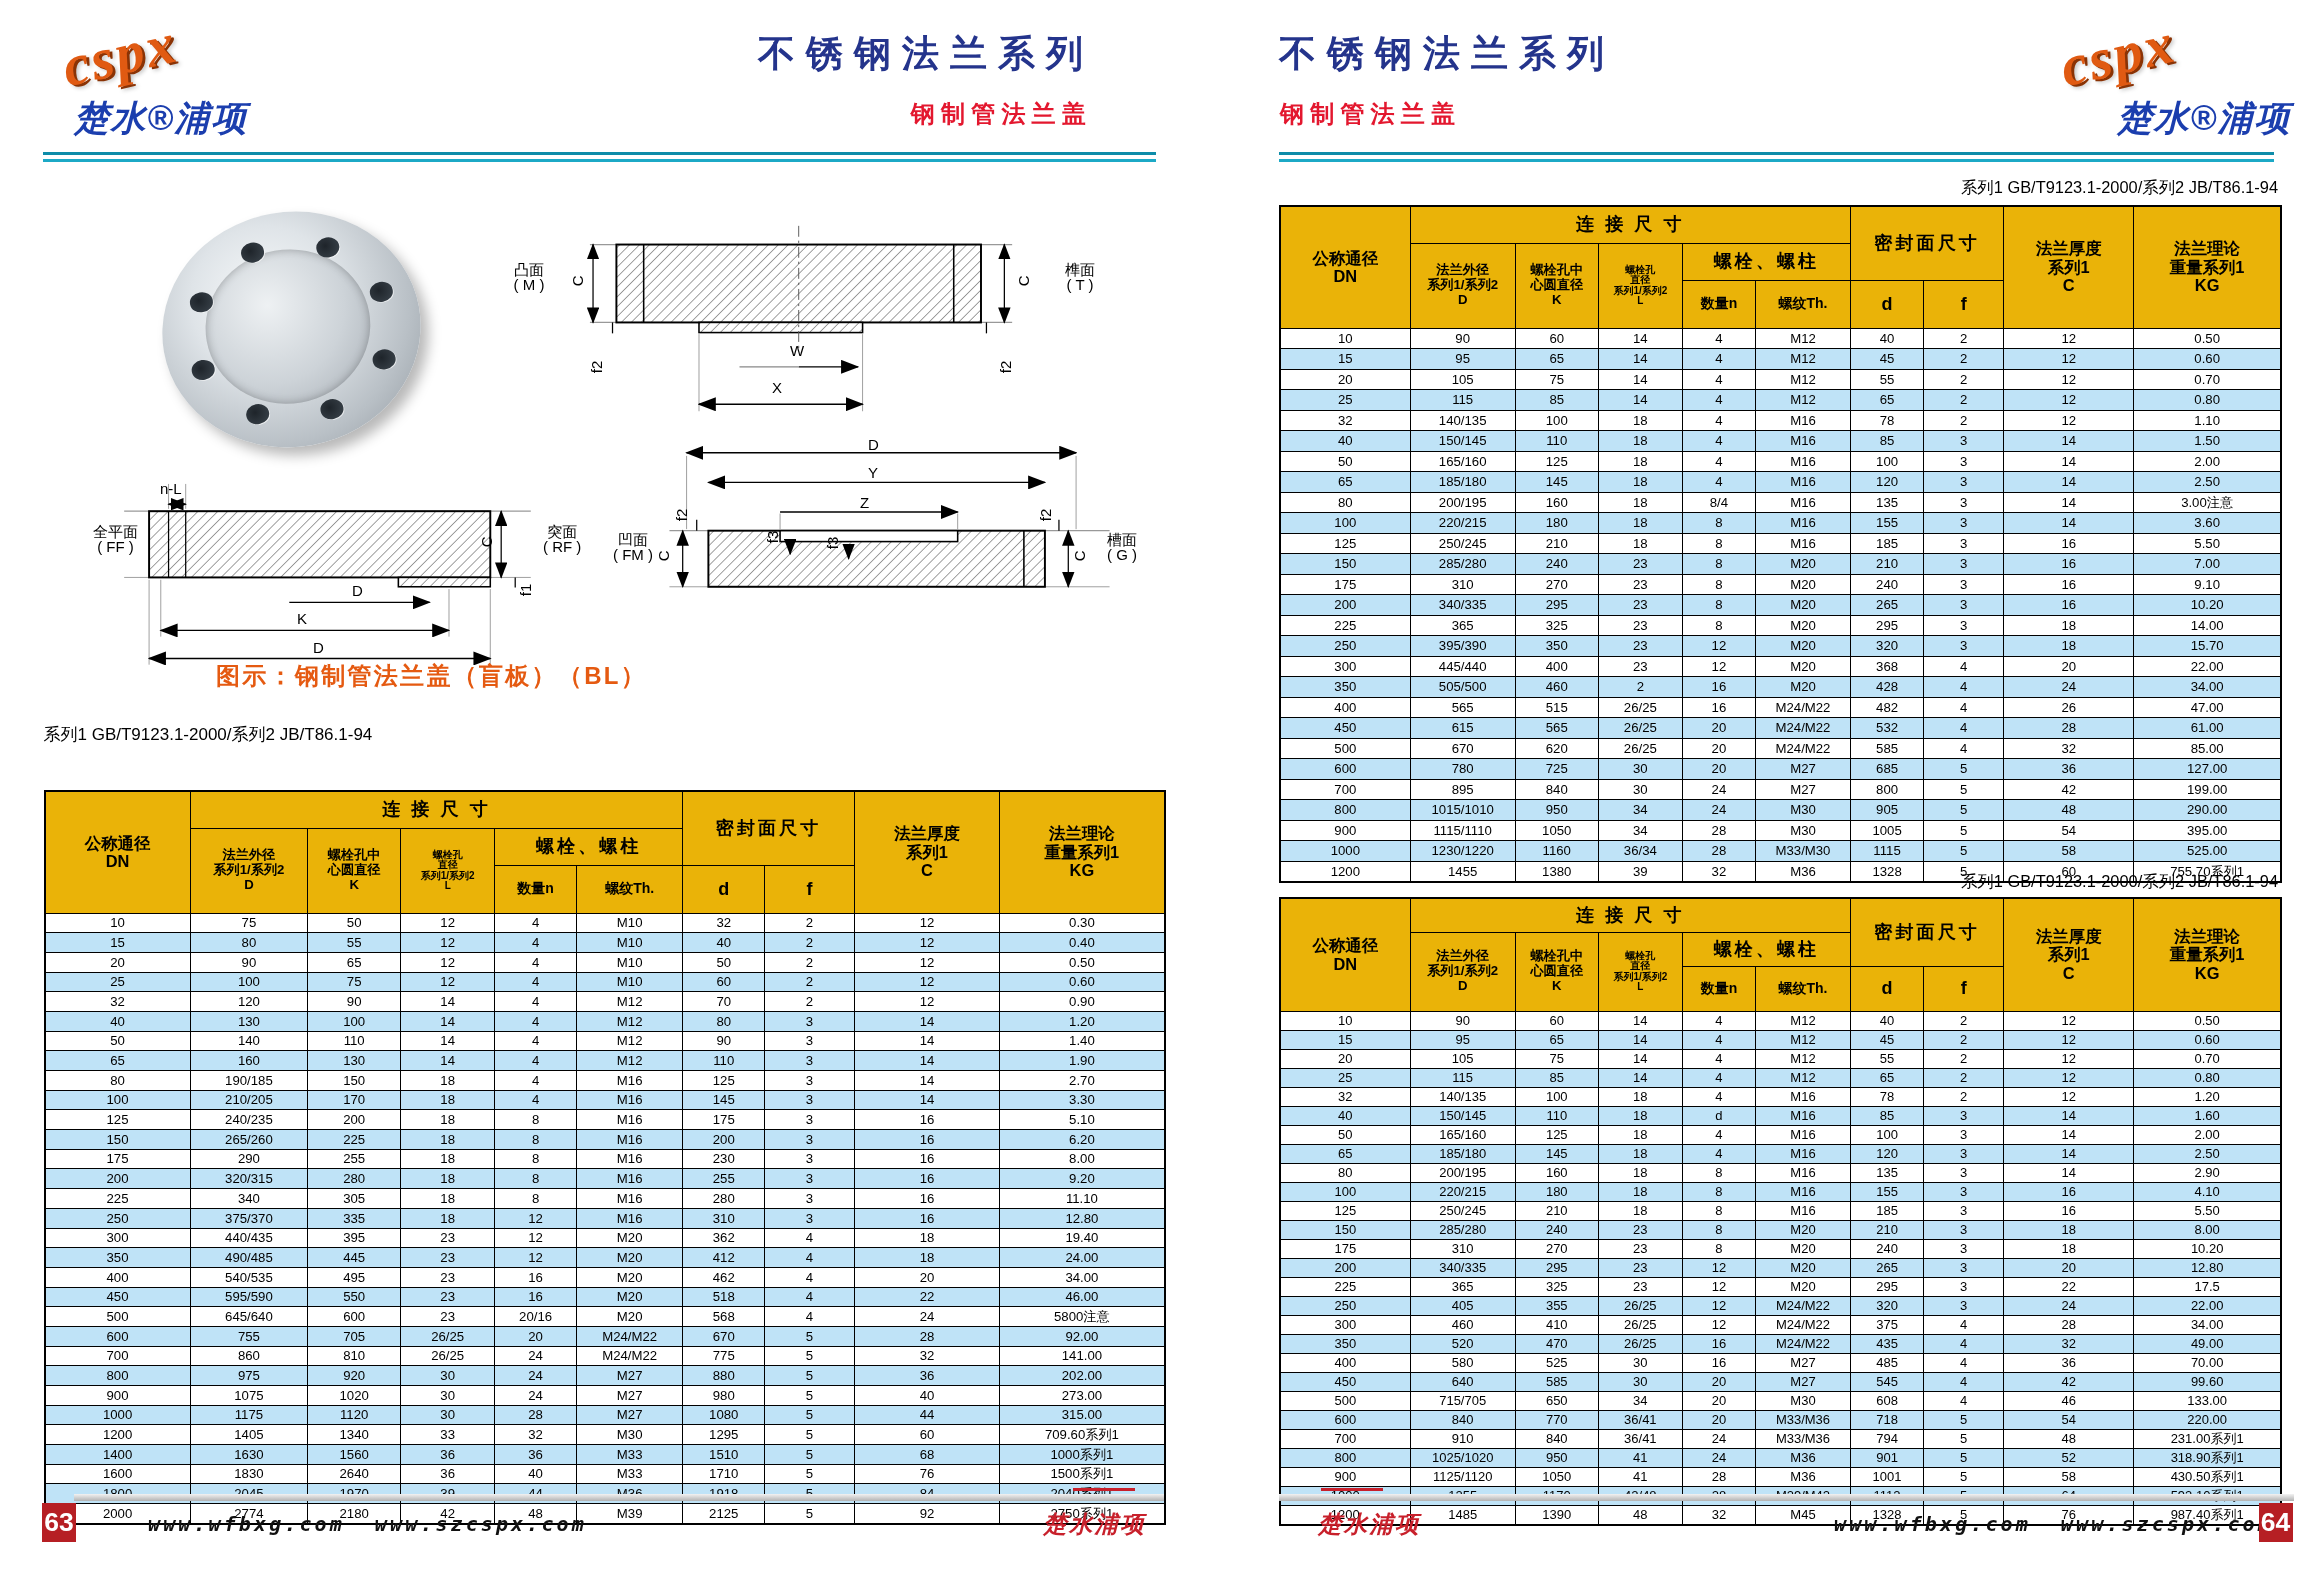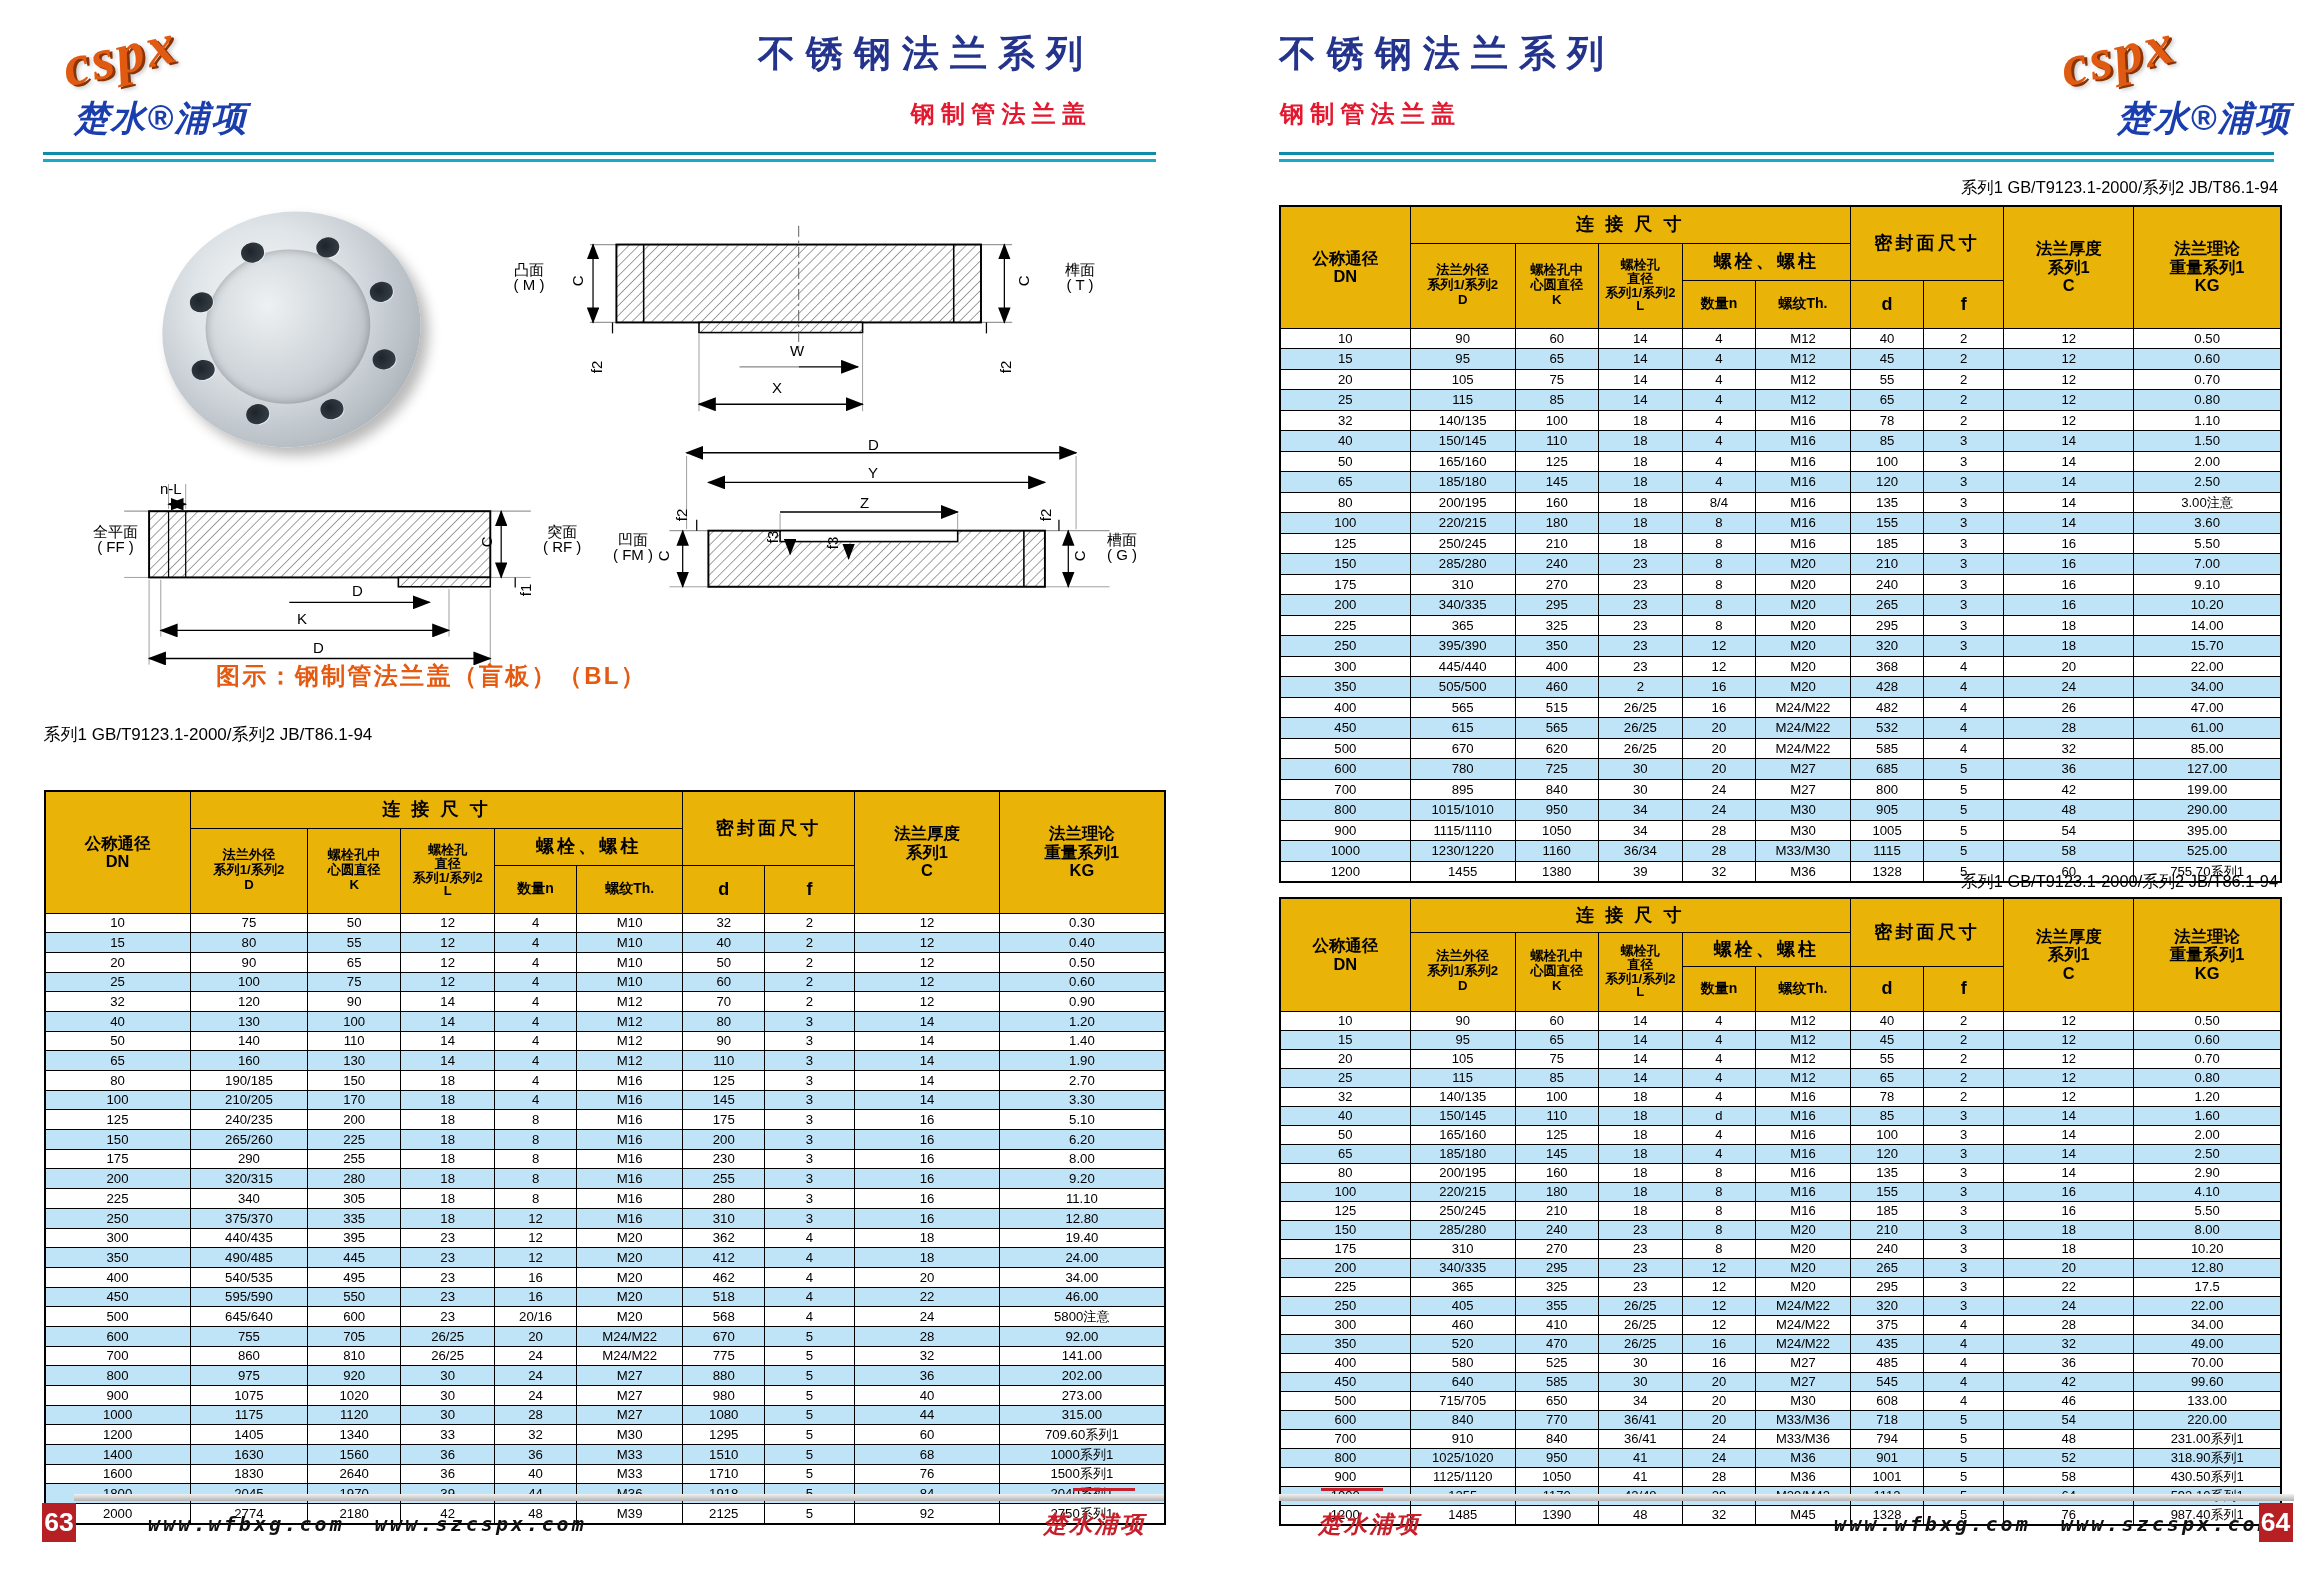--- a/index.html
+++ b/index.html
@@ -65,21 +65,21 @@
   
   #tblLeft{left:12.5px;top:770px;width:1122px;}
   #tblR1{left:33px;top:185px;width:1003px;}
   #tblR2{left:33px;top:877px;width:1003px;}
   .tbl{width:100%;border-collapse:collapse;table-layout:fixed;border:2.3px solid #000;background:#fff;}
   .tbl th,.tbl td{border:1.6px solid #000;text-align:center;vertical-align:middle;padding:0;overflow:hidden;}
   .tbl th{background:#eab308;font-weight:bold;white-space:pre-line;line-height:1.12;font-size:15.6px;}
   .tbl th.g{font-size:18px;letter-spacing:3.1px;}
   .tbl th.g2{font-size:16.4px;}
   .tbl th.m{font-size:13.2px;font-weight:bold;}
-  .tbl th.s{font-size:13px;line-height:1.05;}
+  .tbl th.s{font-size:10px;line-height:1.05;}
   .tbl th.m2{font-size:14px;}
   .tbl th.df{font-size:18px;}
   .tbl td{font-size:13.2px;line-height:1;}
   .tbl tr.alt td{background:#BFE3F7;}
   .t-left thead tr:nth-child(1) th{height:36px;} .t-left thead tr:nth-child(2) th{height:36px;}
   .t-left thead tr:nth-child(3) th{height:47px;} .t-left td{height:18.7px;}
   .t-r1 thead tr:nth-child(1) th{height:36px;} .t-r1 thead tr:nth-child(2) th{height:36px;}
   .t-r1 thead tr:nth-child(3) th{height:47px;} .t-r1 td{height:19.5px;}
   .t-r2 thead tr:nth-child(1) th{height:33px;} .t-r2 thead tr:nth-child(2) th{height:33px;}
   .t-r2 thead tr:nth-child(3) th{height:44px;} .t-r2 td{height:18px;font-size:13px;}

